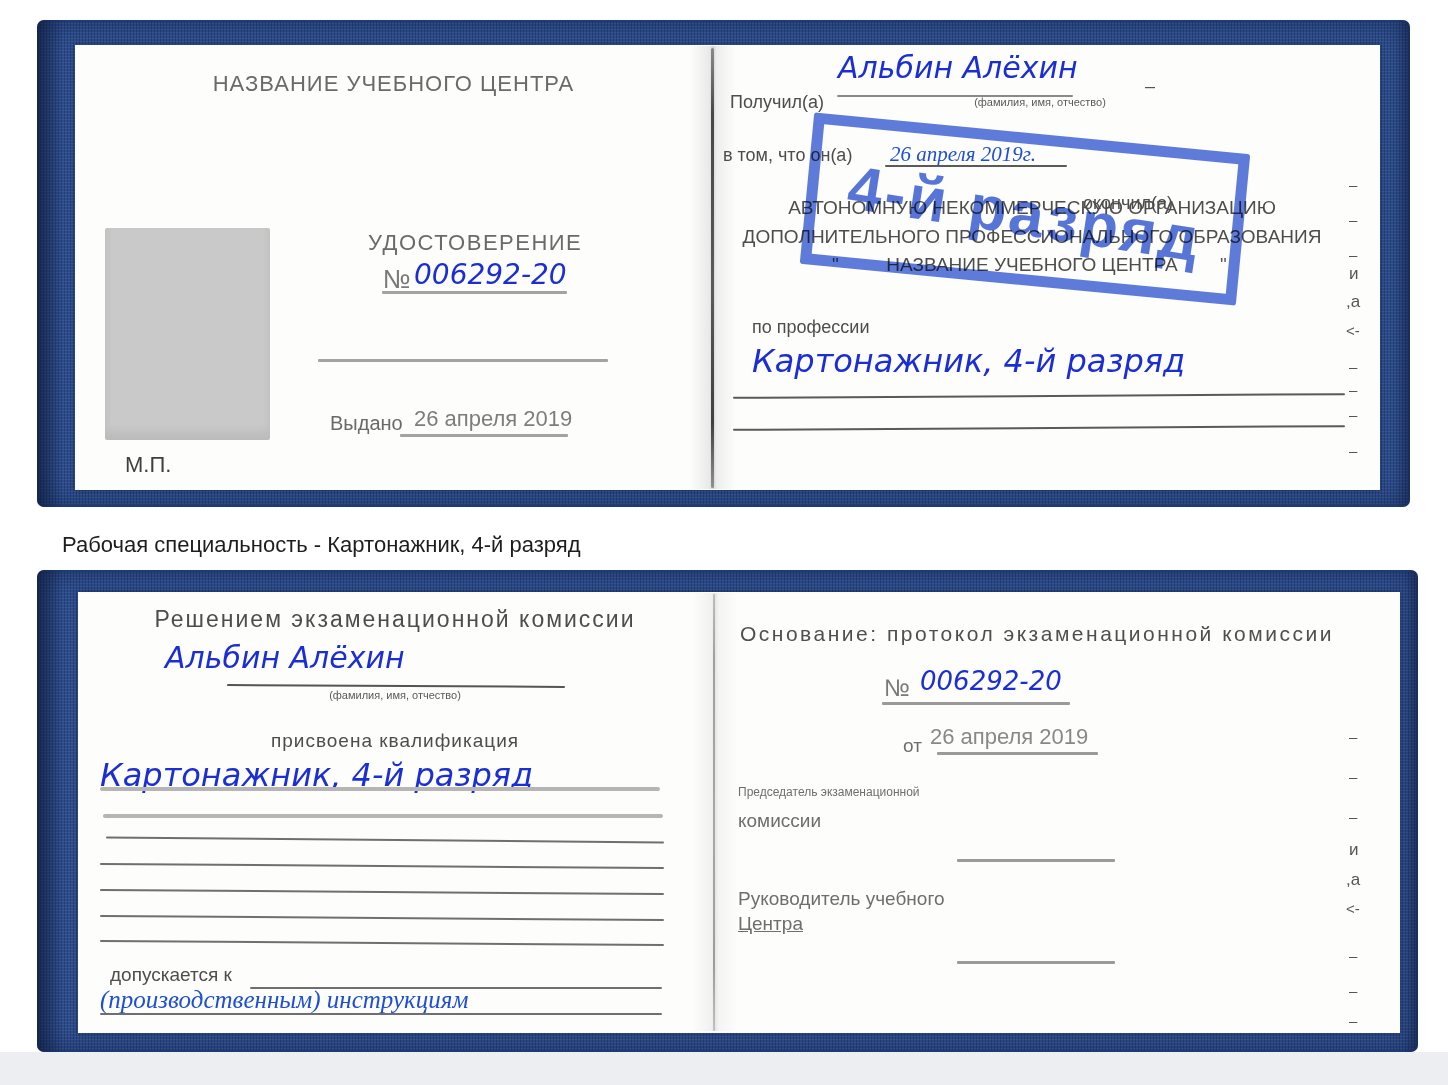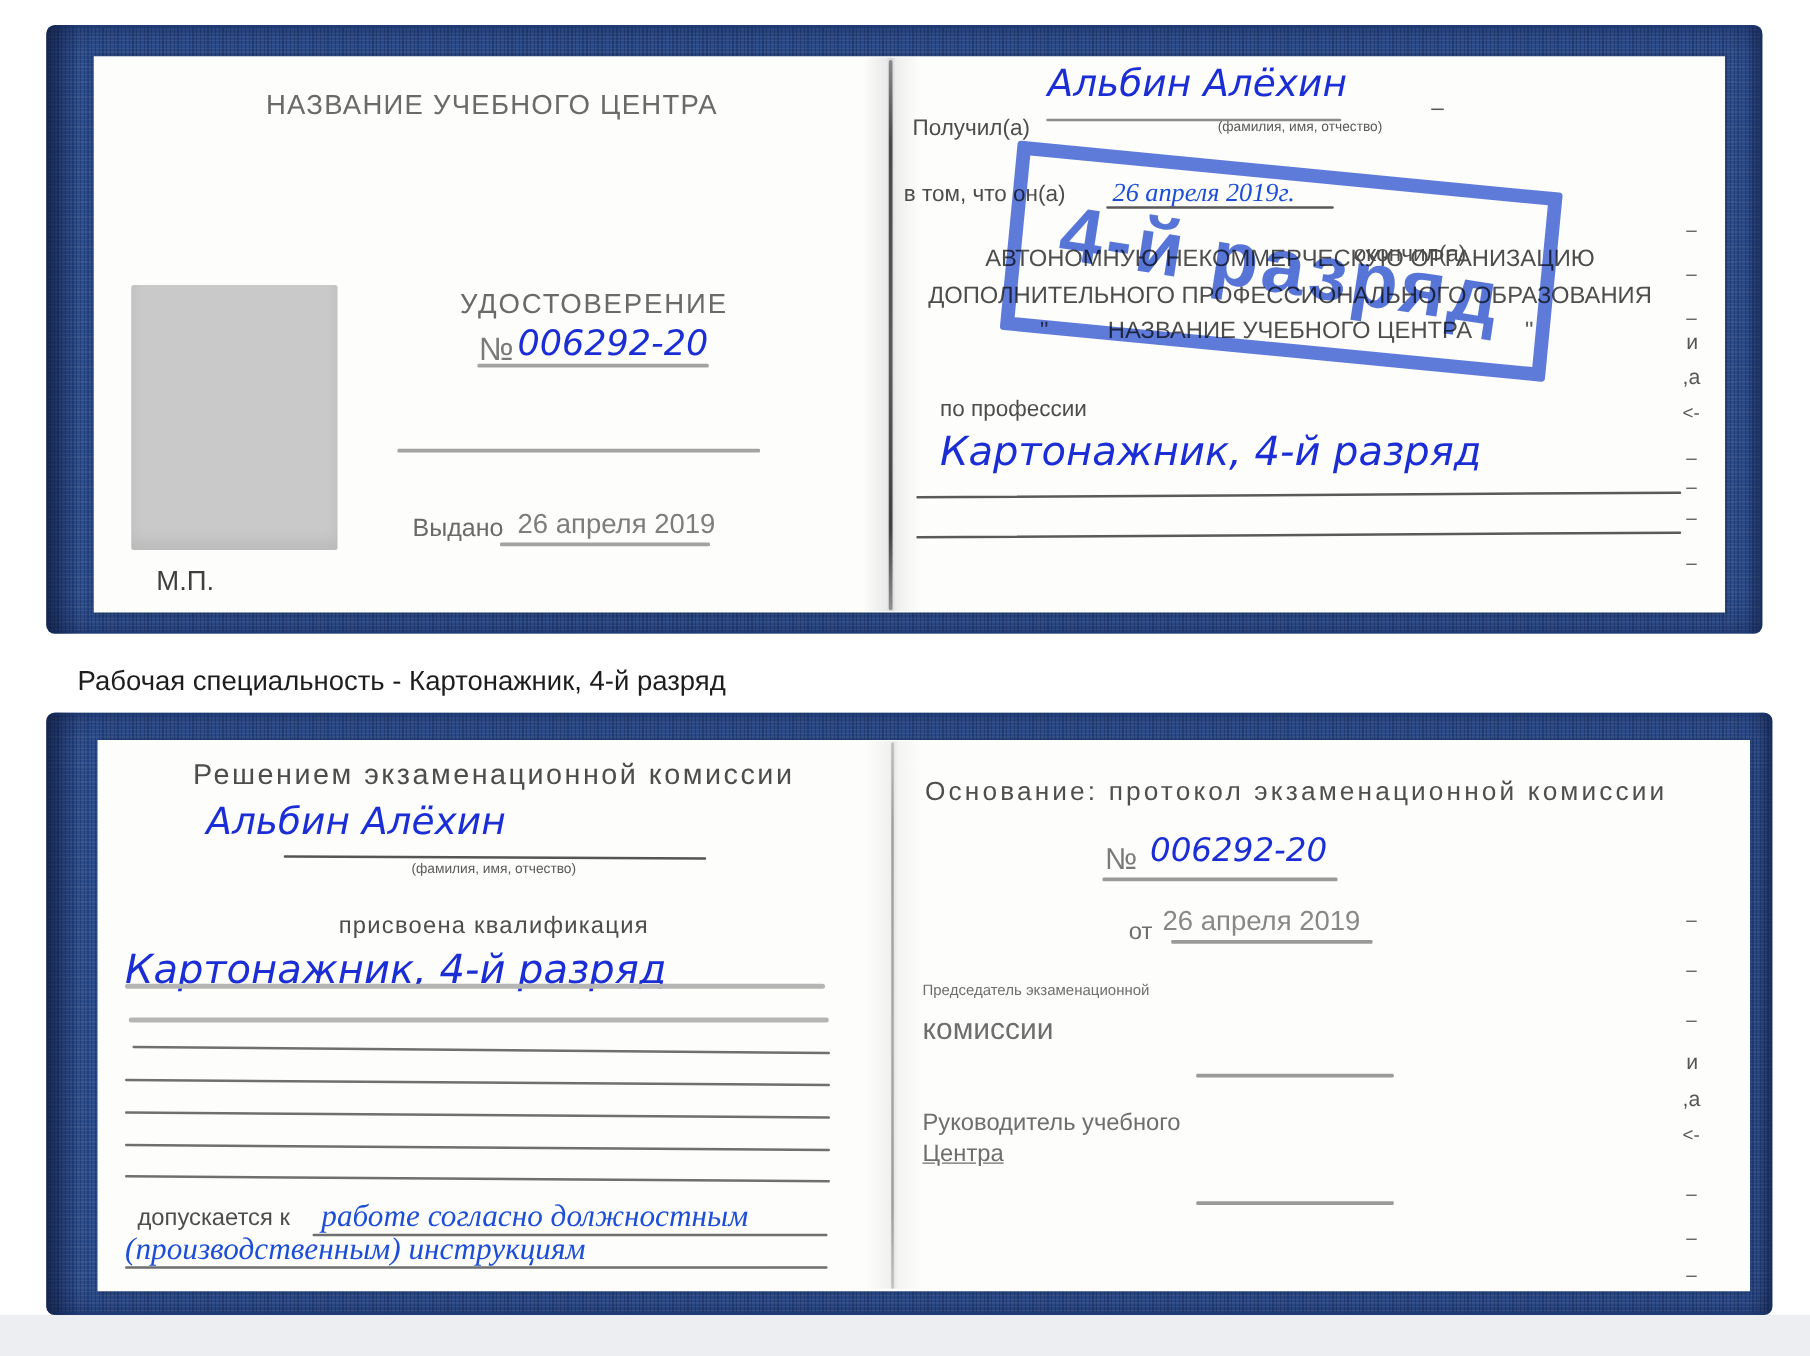--- a/index.html
+++ b/index.html
@@ -144,40 +144,39 @@
   <div class="t hw" style="left:100px; top:756px; font-size:32px;">Картонажник, 4-й разряд</div>
   <div class="ln-pale" style="left:100px; top:787px; width:560px;"></div>
   <div class="ln-pale" style="left:103px; top:814px; width:560px;"></div>
   <div class="ln-thin" style="left:106px; top:839px; width:558px; transform:rotate(0.5deg);"></div>
   <div class="ln-thin" style="left:100px; top:865px; width:564px; transform:rotate(0.4deg);"></div>
   <div class="ln-thin" style="left:100px; top:891px; width:564px; transform:rotate(0.4deg);"></div>
   <div class="ln-thin" style="left:100px; top:917px; width:564px; transform:rotate(0.4deg);"></div>
   <div class="ln-thin" style="left:100px; top:942px; width:564px; transform:rotate(0.4deg);"></div>
 
   <div class="t tpl" style="left:110px; top:964px; font-size:19px;">допускается к</div>
-  <div class="t serif-it" style="left:257px; top:960px; font-size:25px;">работе согласно должностным</div>
   <div class="ln-thin" style="left:250px; top:987px; width:412px;"></div>
   <div class="t serif-it" style="left:100px; top:986px; font-size:25px;">(производственным) инструкциям</div>
   <div class="ln-thin" style="left:100px; top:1013px; width:562px;"></div>
 
   <div class="t" style="left:740px; top:622px; font-size:21px; color:#4f4f4f; letter-spacing:2.5px;">
     <span>Основание:</span>
     <span>протокол экзаменационной комиссии</span>
   </div>
 
   <div class="t" style="left:884px; top:674px; font-size:24px; color:#7a7a7a;">№</div>
   <div class="t hw" style="left:920px; top:666px; font-size:26px;">006292-20</div>
   <div class="ln" style="left:882px; top:702px; width:188px; background:#9a9a9a;"></div>
 
   <div class="t tpl-light" style="left:903px; top:735px; font-size:19px;">от</div>
   <div class="t" style="left:930px; top:724px; font-size:22px; color:#888;">26 апреля 2019</div>
   <div class="ln" style="left:937px; top:752px; width:161px; background:#9a9a9a;"></div>
 
   <div class="t tpl-light" style="left:738px; top:785px; font-size:12px;">Председатель экзаменационной</div>
-  <div class="t tpl-light" style="left:738px; top:810px; font-size:24px;">комиссии</div>
+  <div class="t tpl-light" style="left:738px; top:810px; font-size:19px;">комиссии</div>
   <div class="ln" style="left:957px; top:859px; width:158px; background:#9a9a9a;"></div>
 
   <div class="t tpl-light" style="left:738px; top:888px; font-size:19px;">Руководитель учебного</div>
   <div class="t tpl-light" style="left:738px; top:913px; font-size:19px;text-decoration:underline;">Центра</div>
   <div class="ln" style="left:957px; top:961px; width:158px; background:#9a9a9a;"></div>
 
   <span class="edge" style="left:1349px; top:728px;">–</span>
   <span class="edge" style="left:1349px; top:768px;">–</span>
   <span class="edge" style="left:1349px; top:808px;">–</span>
   <span class="edge" style="left:1349px; top:840px; font-size:17px;">и</span>

